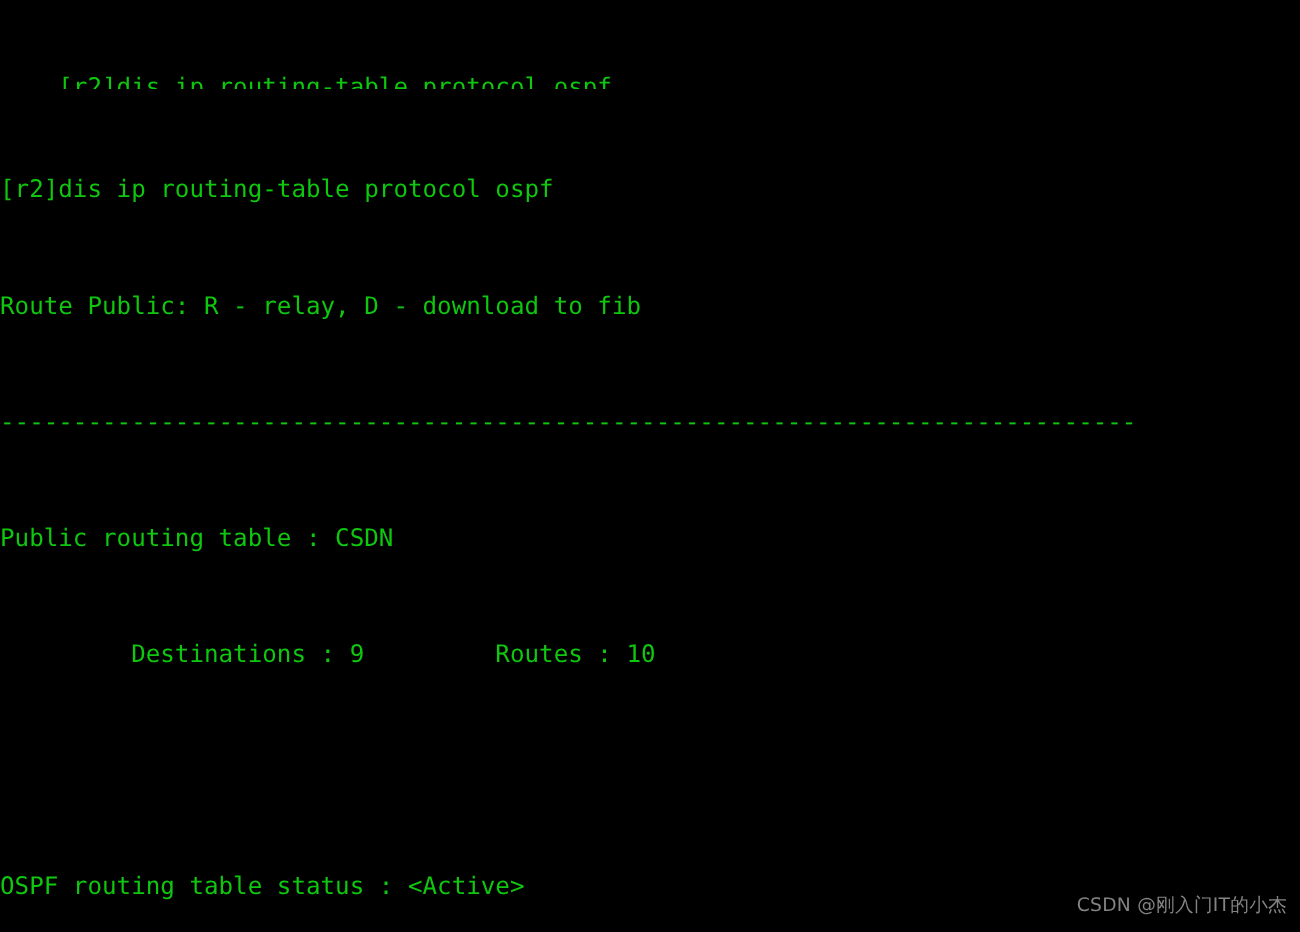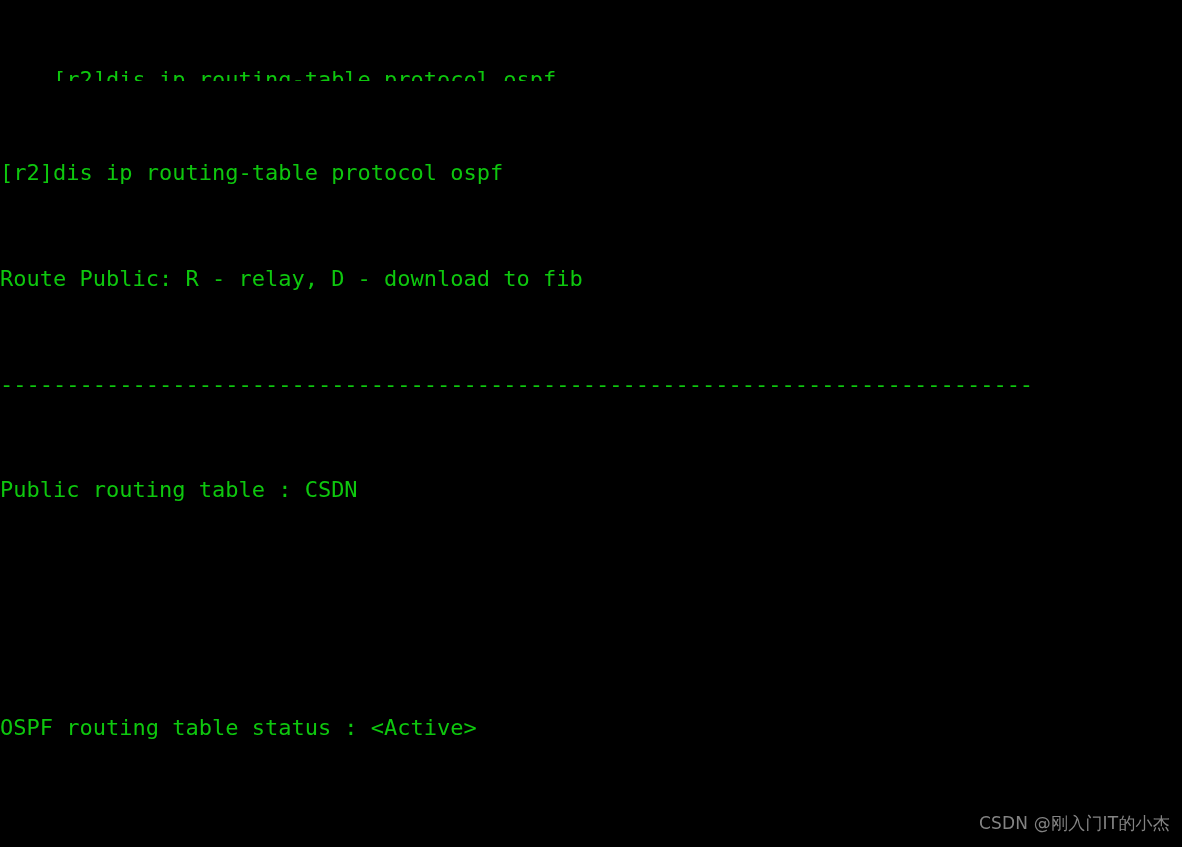--- a/index.html
+++ b/index.html
@@ -76,20 +76,21 @@
     <span class="tline clipped-top">    [r2]dis ip routing-table protocol ospf</span>
 
     <span class="tline">[r2]dis ip routing-table protocol ospf</span>
 
     <span class="tline">Route Public: R - relay, D - download to fib</span>
 
     <span class="tline">------------------------------------------------------------------------------</span>
 
     <span class="tline">Public routing table : CSDN</span>
 
+    <span class="tline">         Destinations : 9         Routes : 10</span>
 
     <span class="tline blank"></span>
 
     <span class="tline">OSPF routing table status : &lt;Active&gt;</span>
 
     
 
     
 
     

